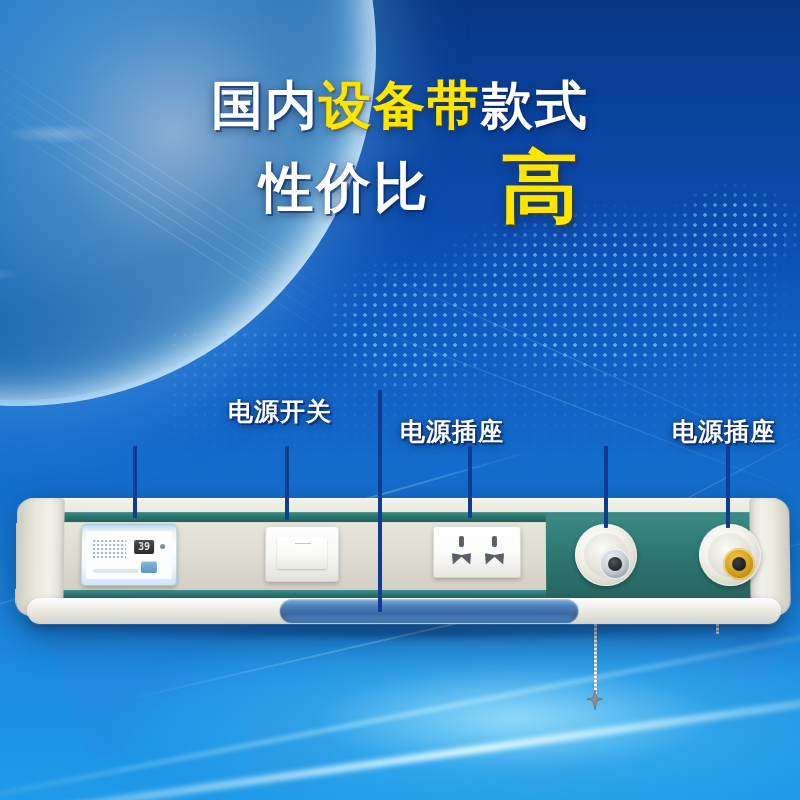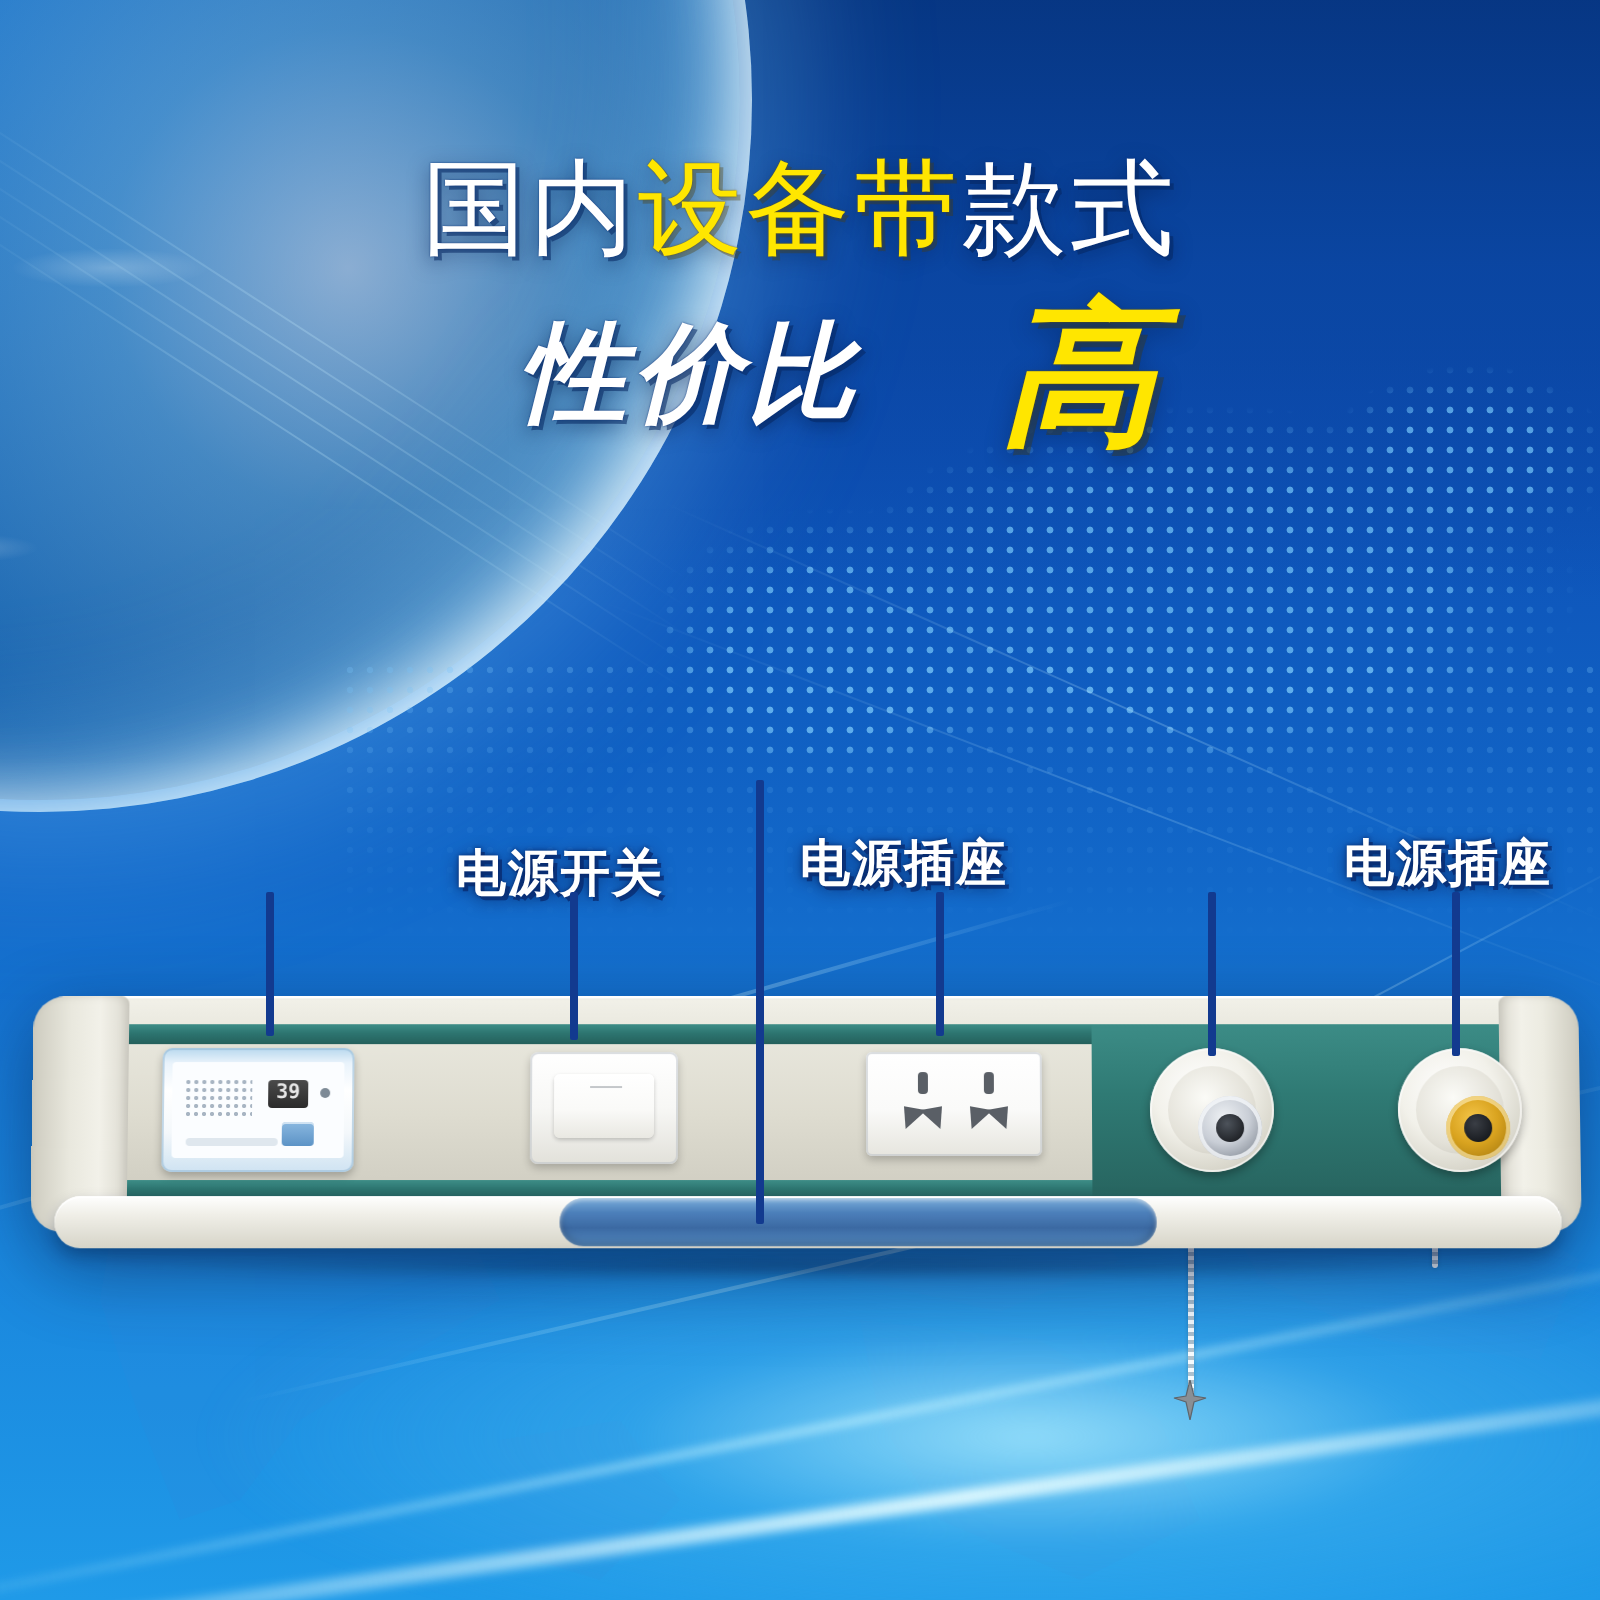--- a/index.html
+++ b/index.html
@@ -93,29 +93,29 @@
   }
   .bigsweep2{
     position:absolute;left:-120px;bottom:88px;width:1100px;height:4px;
     background:linear-gradient(90deg,rgba(255,255,255,0),rgba(190,240,255,.70) 50%,rgba(255,255,255,0));
     transform:rotate(-11deg);filter:blur(2px);
   }
 
   
   .headline{position:absolute;left:0;top:78px;width:800px;text-align:center;z-index:8;}
   .hl-line1{
-    font-size:52px;font-weight:normal;letter-spacing:2px;line-height:1.05;
+    font-size:52px;font-weight:bold;letter-spacing:2px;line-height:1.05;
     color:#ffffff;
     text-shadow:0 0 1px #0a2f78, 2px 2px 0 rgba(6,38,96,.55), 0 3px 10px rgba(3,24,70,.55);
     white-space:nowrap;
   }
   .hl-y{color:#ffe600;text-shadow:0 0 1px #6b5400, 2px 2px 0 rgba(80,60,0,.35), 0 3px 10px rgba(3,24,70,.45);}
   .hl-line2{
     margin-top:14px;font-size:54px;font-weight:bold;line-height:1.05;white-space:nowrap;
-    display:flex;align-items:center;justify-content:center;gap:70px;padding-left:40px;font-style:italic;
+    display:flex;align-items:center;justify-content:center;gap:70px;padding-left:40px;
   }
   .hl-perf{color:#ffffff;letter-spacing:3px;text-shadow:0 0 1px #0a2f78, 2px 2px 0 rgba(6,38,96,.55), 0 3px 10px rgba(3,24,70,.55);}
   .hl-gao{color:#ffe600;font-size:78px;letter-spacing:2px;text-shadow:0 0 1px #6b5400, 3px 3px 0 rgba(70,55,0,.35), 0 4px 12px rgba(3,24,70,.45);}
 
   
   .callouts{position:absolute;left:0;top:0;width:800px;height:800px;z-index:9;}
   .callout-label{
     position:absolute;color:#ffffff;font-weight:bold;font-size:25px;white-space:nowrap;
     text-shadow:0 0 2px rgba(8,40,105,.95), 2px 2px 0 rgba(9,42,110,.75), 0 2px 8px rgba(4,26,76,.7);
     letter-spacing:1px;
@@ -291,21 +291,21 @@
     <div class="hl-line2">
       <span class="hl-perf">性价比</span>
       <span class="hl-gao">高</span>
     </div>
   </div>
 
   <div class="callouts">
 
     <div class="leader" style="left:133px;top:446px;height:72px;"></div>
 
-    <div class="callout-label" style="left:228px;top:420px;">电源开关</div>
+    <div class="callout-label" style="left:228px;top:395px;">电源开关</div>
     <div class="leader" style="left:285px;top:446px;height:74px;"></div>
 
     <div class="leader" style="left:378px;top:390px;height:222px;"></div>
 
     <div class="callout-label" style="left:400px;top:415px;">电源插座</div>
     <div class="leader" style="left:468px;top:446px;height:72px;"></div>
 
     <div class="leader" style="left:604px;top:446px;height:82px;"></div>
 
     <div class="callout-label" style="left:672px;top:415px;">电源插座</div>

